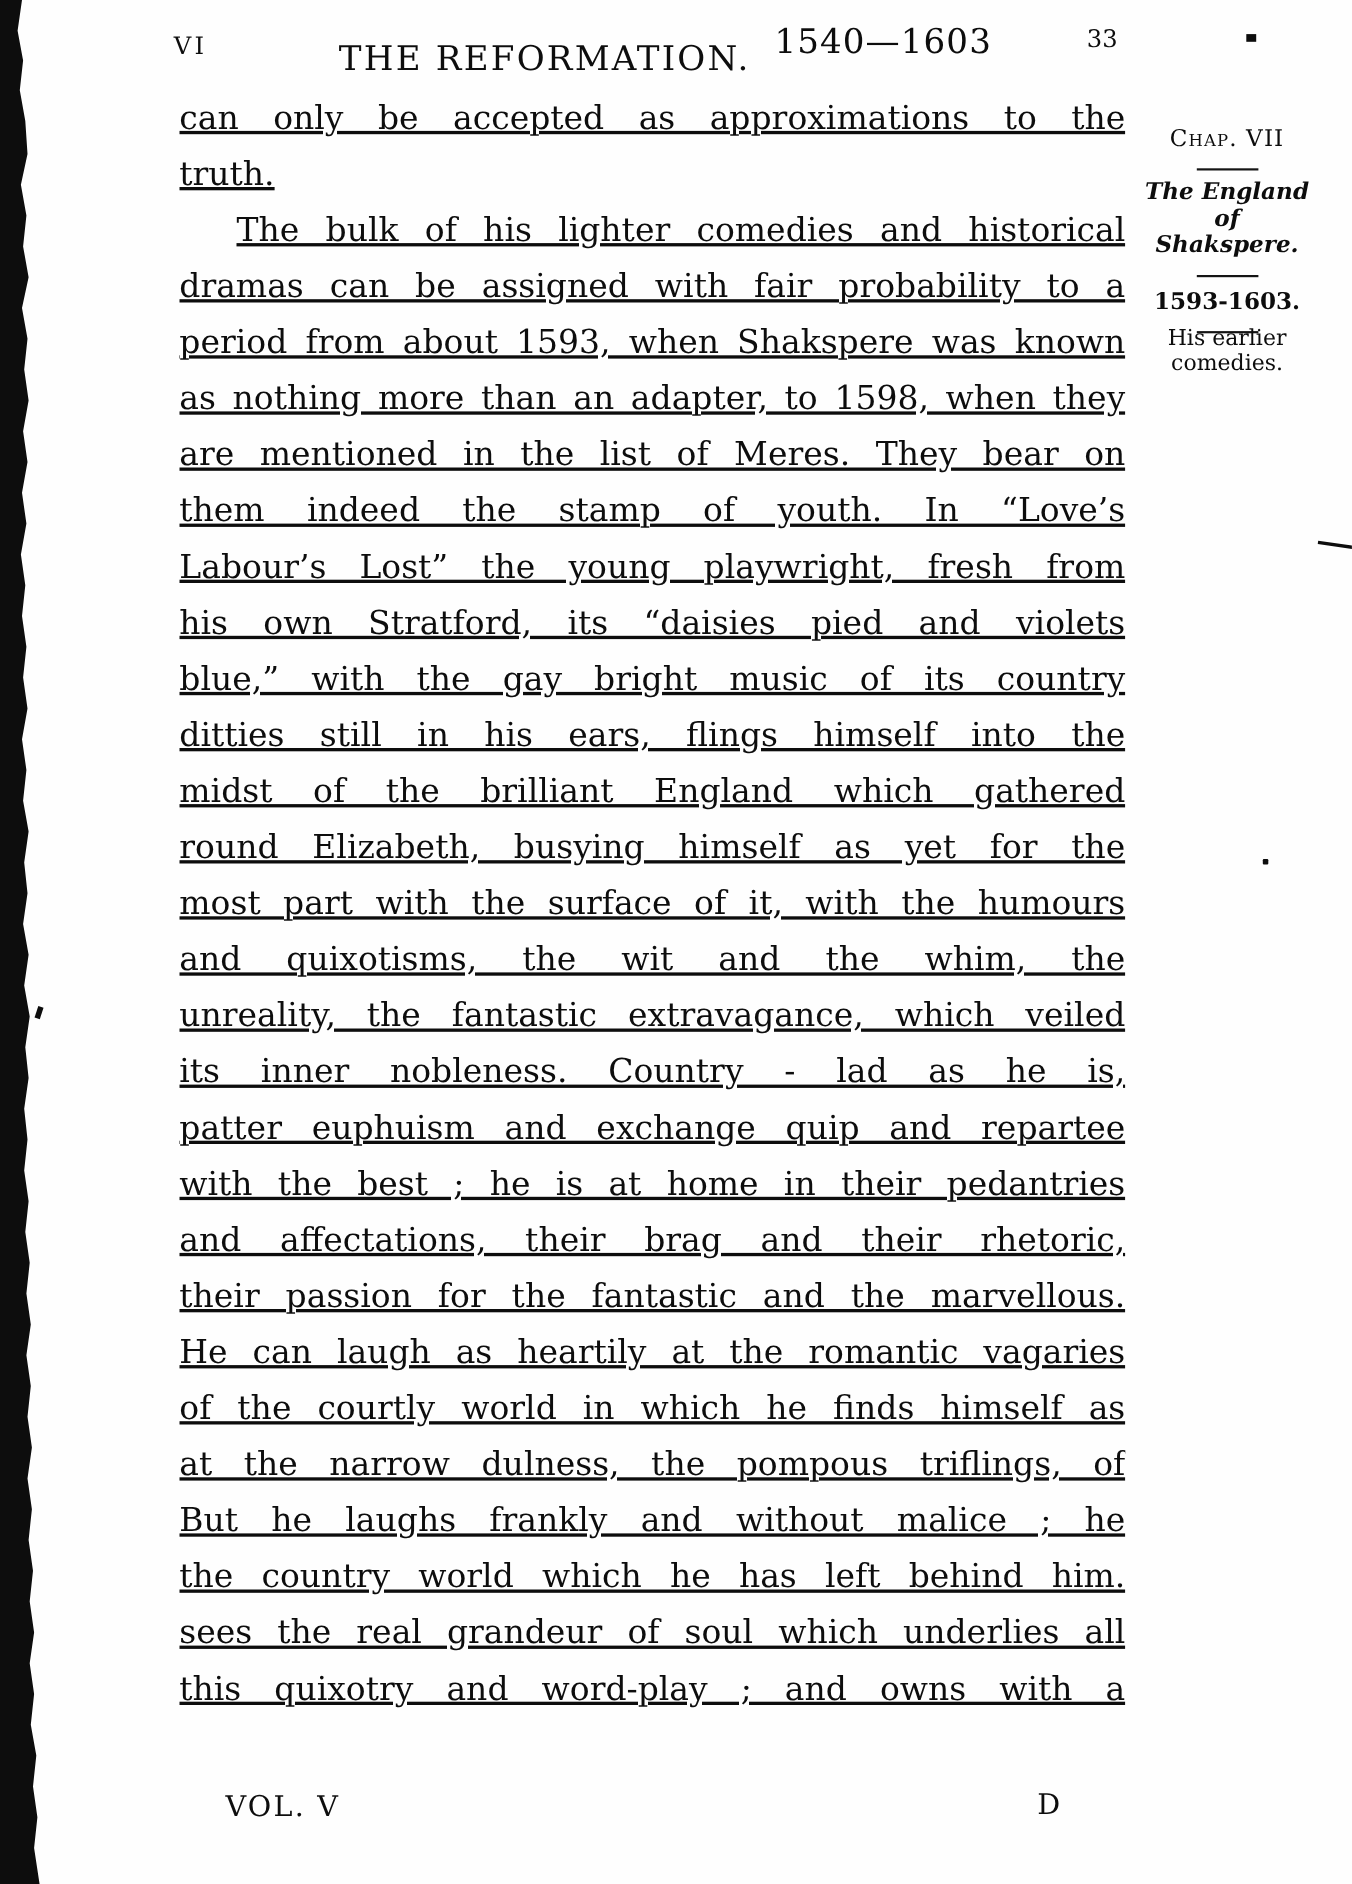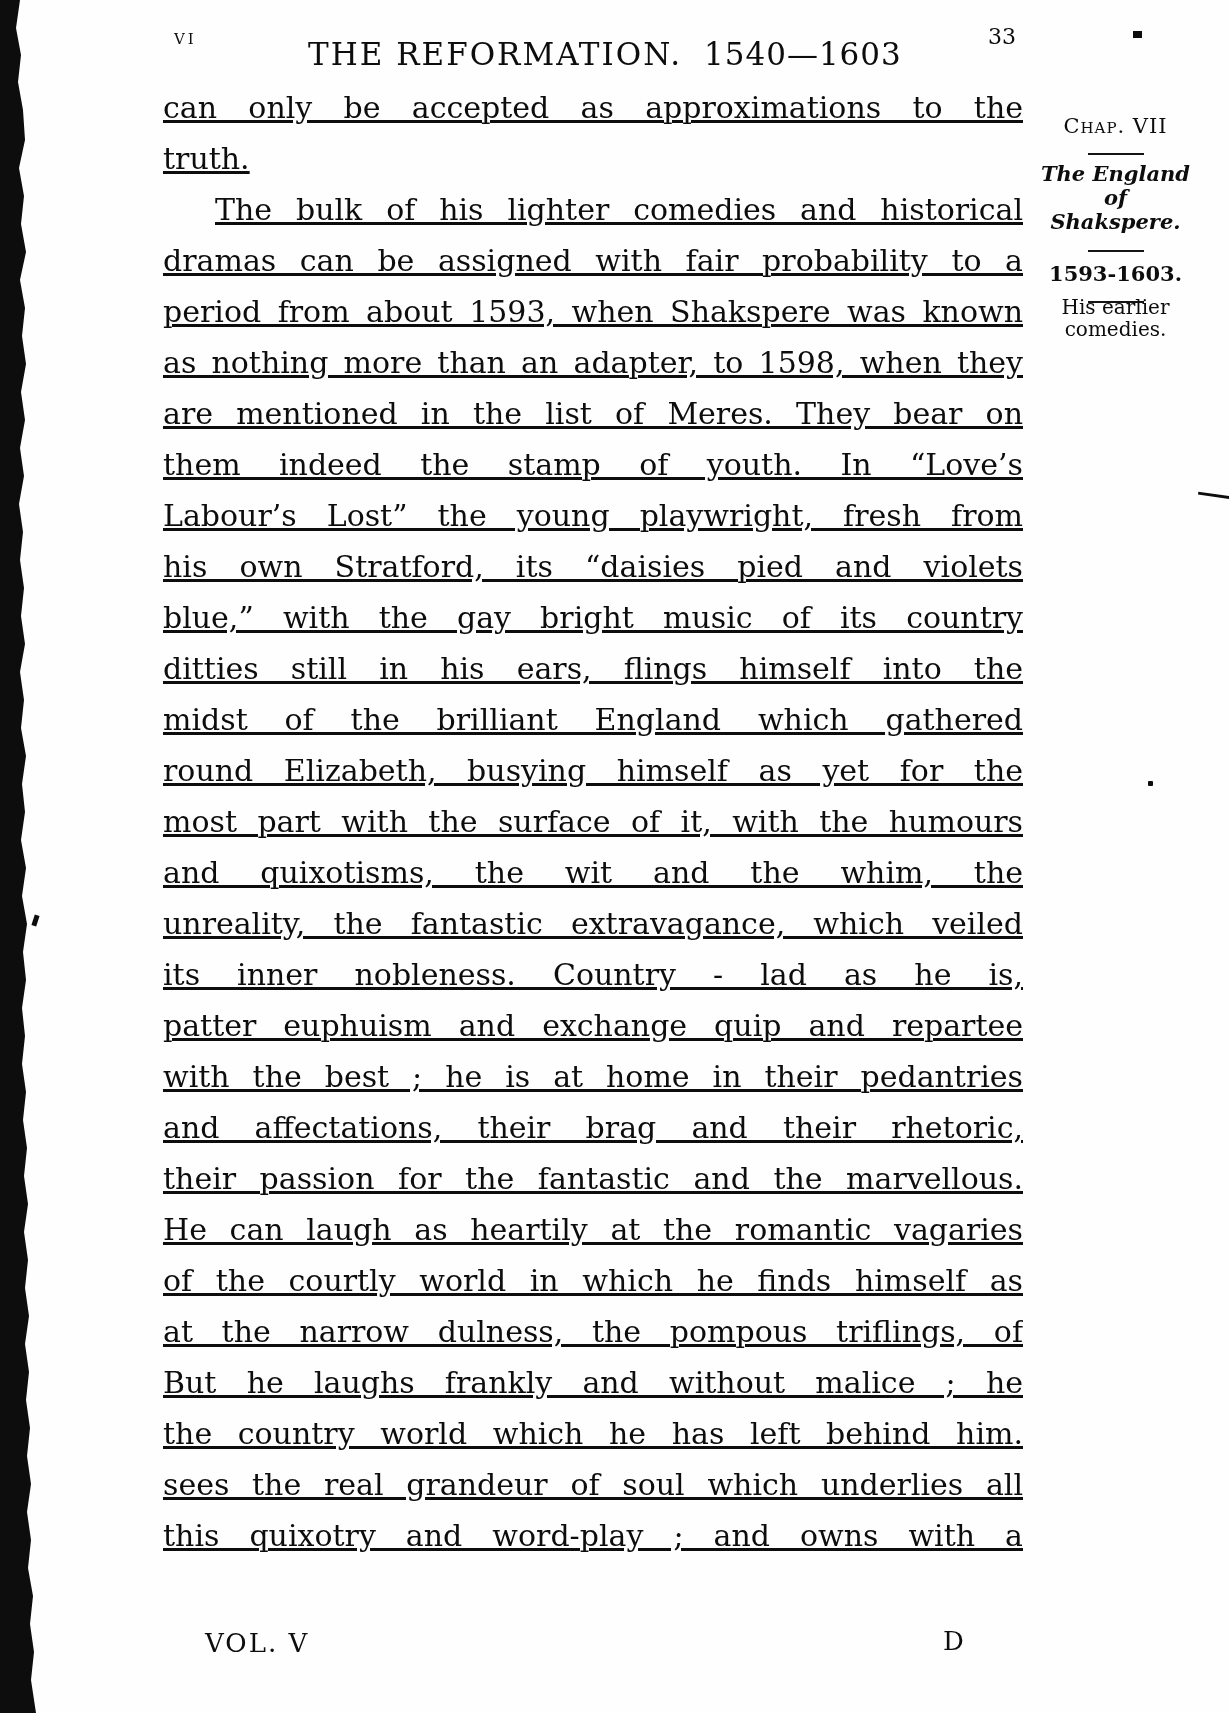--- a/index.html
+++ b/index.html
@@ -8,23 +8,23 @@
     background:#ffffff;color:#0d0d0d;
     font-family:"DejaVu Serif", serif;
     overflow:hidden;
   }
   .page{position:absolute;inset:0;background:#fefefe;}
 
   
   .edge-svg{position:absolute;left:0;top:0;}
 
   
-  .hdr-chapter{position:absolute;left:158px;top:30px;font-size:15px;letter-spacing:3px;margin-left:16px;}
+  .hdr-chapter{position:absolute;left:158px;top:30px;font-size:22px;letter-spacing:3px;}
   .hdr-title{position:absolute;left:308px;top:36px;font-size:31px;letter-spacing:2px;}
-  .hdr-dates{position:absolute;left:704px;top:20px;font-size:31px;letter-spacing:1px;margin-top:16px;}
+  .hdr-dates{position:absolute;left:704px;top:20px;font-size:31px;letter-spacing:1px;}
   .hdr-page{position:absolute;left:988px;top:24px;font-size:22px;}
 
   
   .body-text{position:absolute;left:163px;top:82px;width:860px;text-decoration:underline;}
   .line{
     height:51px;font-size:30px;line-height:51px;
     text-align:justify;text-align-last:justify;
     overflow:hidden;white-space:normal;
   }
   .line.end{text-align-last:left;}

